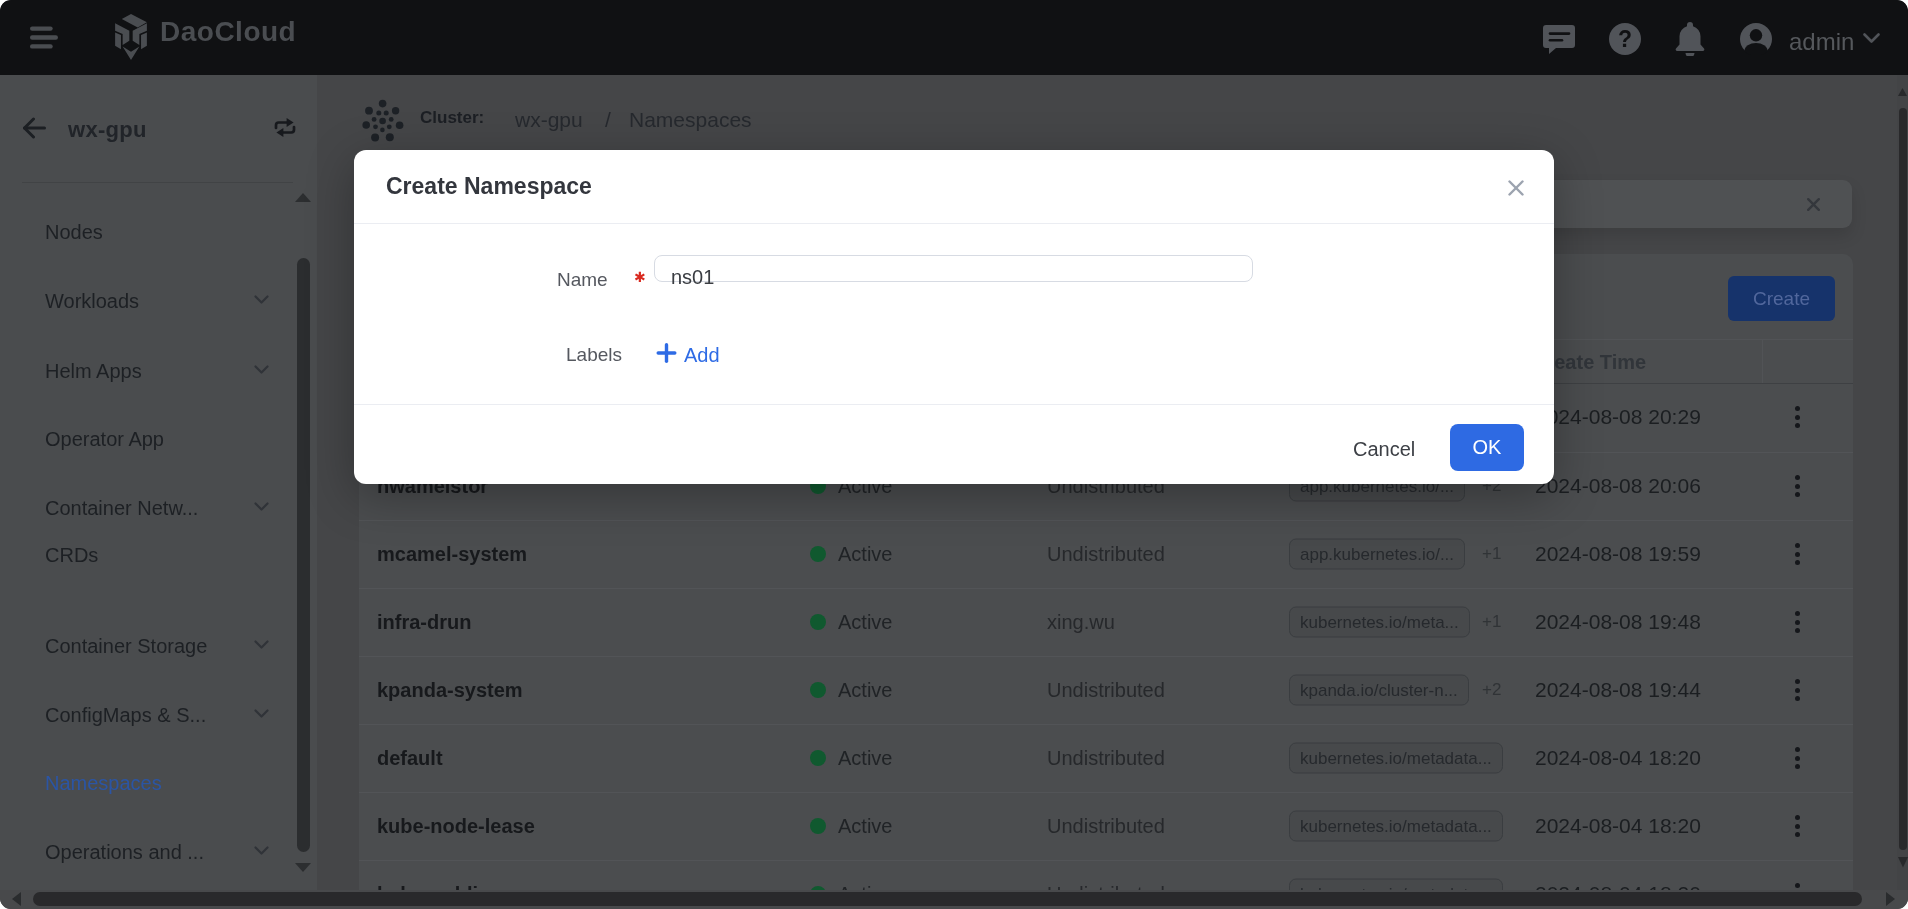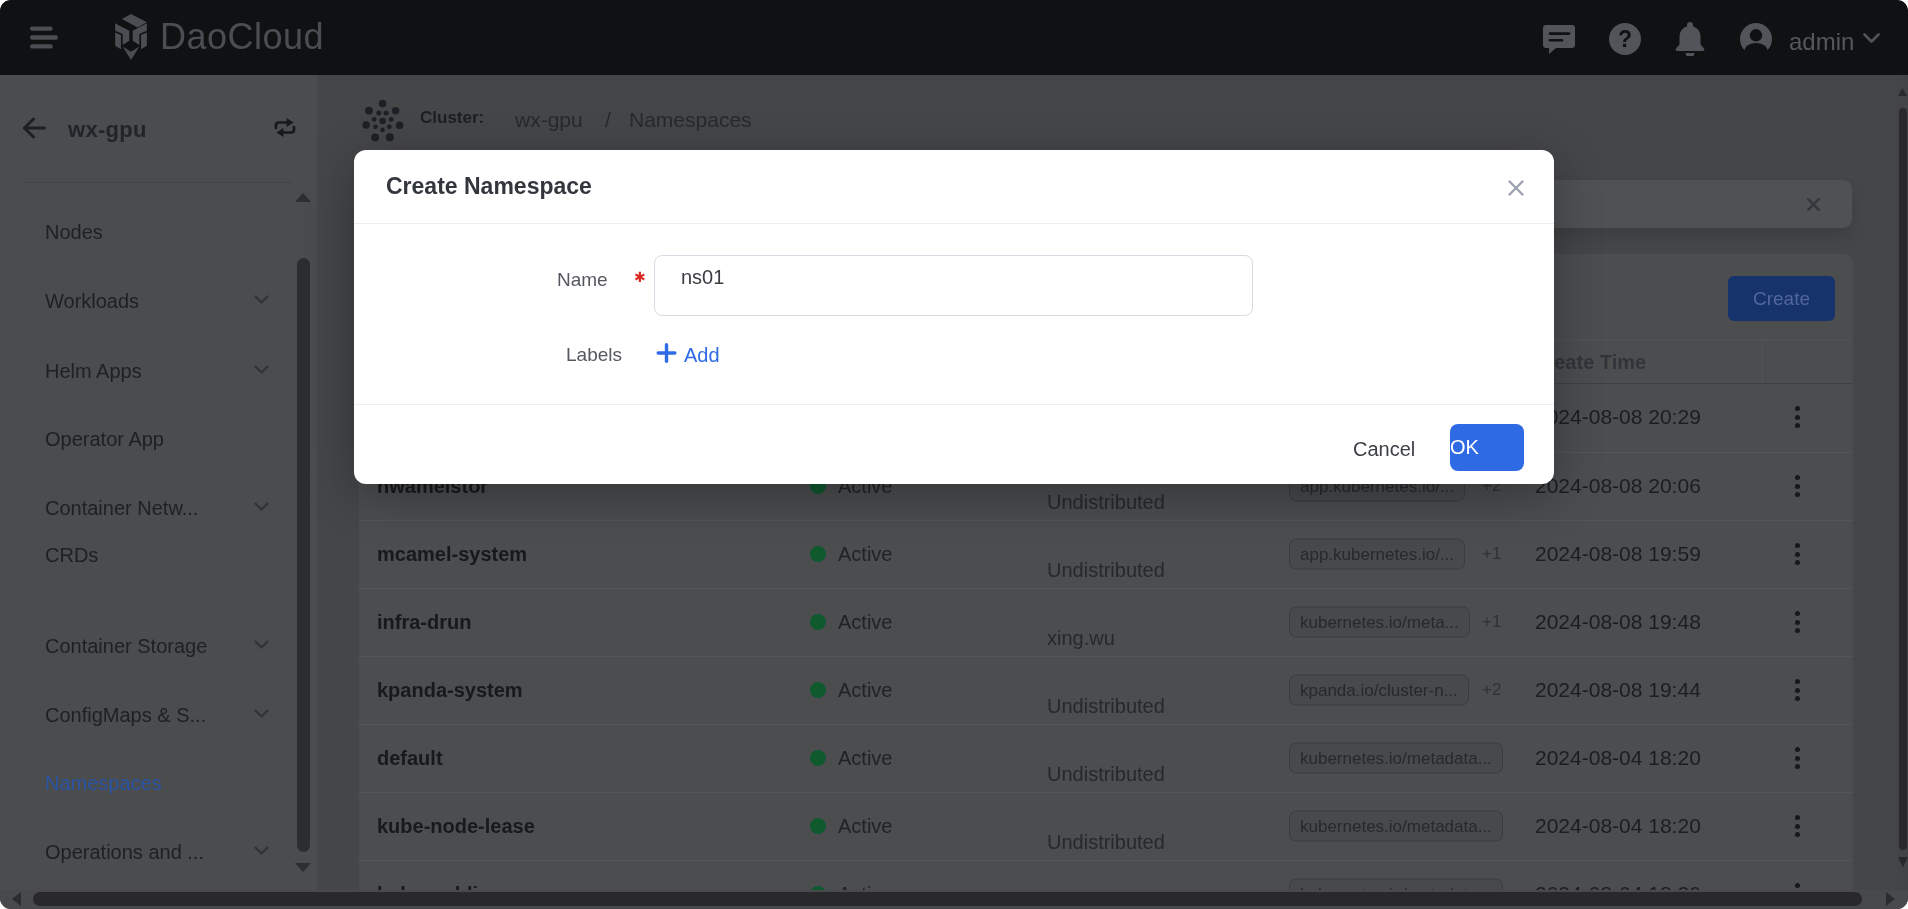--- a/index.html
+++ b/index.html
@@ -13,21 +13,21 @@
 #sidebar { position:absolute; left:0; top:75px; width:317px; height:815px; background:#4a4c4e; }
 .menuitem { position:absolute; left:45px; font-size:20px; color:#1d2024; }
 .chev { position:absolute; left:254px; width:15px; height:9px; }
 
 #card { position:absolute; left:359px; top:254px; width:1494px; height:636px;
   background:#4b4d4f; border-radius:10px 10px 0 0; overflow:hidden; }
 .row { position:absolute; left:0; width:1494px; height:68px; }
 .nm { position:absolute; left:18px; font-size:20px; font-weight:bold; color:#17191c; top:50%; transform:translateY(-50%); }
 .dot { position:absolute; left:451px; top:50%; margin-top:-8px; width:16px; height:16px; border-radius:50%; background:#10592f; }
 .act { position:absolute; left:479px; font-size:20px; color:#202326; top:50%; transform:translateY(-50%); }
-.dist { position:absolute; left:688px; font-size:20px; color:#26282b; top:50%; transform:translateY(-50%);margin-top:16px; }
+.dist { position:absolute; left:688px; font-size:20px; color:#26282b; top:50%; transform:translateY(-50%); }
 .chip { position:absolute; left:930px; top:50%; transform:translateY(-50%); height:31px; line-height:29px;
   border:1px solid #3a3d40; background:#47494b; border-radius:7px; padding:0 10px; font-size:17px; color:#26292d; }
 .plusn { position:absolute; left:1123px; font-size:17px; color:#303336; top:50%; transform:translateY(-50%); }
 .time { position:absolute; left:1176px; font-size:21px; color:#1b1e21; top:50%; transform:translateY(-50%); }
 .dots3 { position:absolute; left:1436px; top:50%; margin-top:-11px; width:5px; height:22px; }
 .dots3 span { position:absolute; left:0; width:5px; height:5px; border-radius:50%; background:#15171b; }
 .sep { position:absolute; left:0; width:1494px; height:1px; background:#525457; }
 
 #modal { position:absolute; left:354px; top:150px; width:1200px; height:334px; background:#ffffff;
   border-radius:12px; box-shadow:0 12px 48px rgba(0,0,0,0.30); }
@@ -56,21 +56,21 @@
         <polygon points="50,0 12,20 34,32 72,12" transform="translate(0,0)" opacity="0"></polygon>
         <polygon points="12,22 46,40 46,64 30,74 30,48 12,40"></polygon>
         <polygon points="88,22 54,40 54,64 70,74 70,48 88,40"></polygon>
         <polygon points="12,44 30,52 30,78 50,90 70,78 70,52 88,44 88,66 50,88 12,66" opacity="0"></polygon>
         <polygon points="12,44 26,50 26,84 12,76"></polygon>
         <polygon points="88,44 74,50 74,84 88,76"></polygon>
         <polygon points="32,80 50,110 68,80 50,90" opacity="0"></polygon>
         <polygon points="30,78 50,110 70,78 50,90"></polygon>
       </g>
     </svg>
-    <span class="abs" style="left:160px;top:16px;font-size:36px;font-weight:normal;color:#4a4d51;letter-spacing:0.5px">DaoCloud</span>
+    <span class="abs" style="left:160px;top:16px;font-size:28px;font-weight:bold;color:#4a4d51;letter-spacing:0.5px">DaoCloud</span>
 
     <svg class="abs" style="left:1543px;top:25px" width="33" height="29" viewBox="0 0 33 29">
       <path fill="#515459" d="M3 0 h26 a3 3 0 0 1 3 3 v17 a3 3 0 0 1 -3 3 H13 l-7 6 v-6 H3 a3 3 0 0 1 -3 -3 V3 a3 3 0 0 1 3 -3 z"></path>
       <g stroke="#101113" stroke-width="2.6" stroke-linecap="round">
         <line x1="7" y1="8.6" x2="26" y2="8.6"></line>
         <line x1="7" y1="15.2" x2="19" y2="15.2"></line>
       </g>
     </svg>
 
     <svg class="abs" style="left:1609px;top:23px" width="32" height="32" viewBox="0 0 32 32">
@@ -326,26 +326,26 @@
     <span class="abs" style="left:32px;top:23px;font-size:23px;font-weight:bold;color:#33363d">Create Namespace</span>
     <svg class="abs" style="left:1154px;top:30px" width="16" height="16" viewBox="0 0 16 16">
       <g stroke="#9ca3af" stroke-width="2.4" stroke-linecap="round">
         <line x1="1.5" y1="1.5" x2="14.5" y2="14.5"></line>
           <line x1="14.5" y1="1.5" x2="1.5" y2="14.5"></line>
       </g>
     </svg>
     <div class="abs" style="left:0;top:73px;width:1200px;height:1px;background:#ebedf2"></div>
     <span class="abs" style="left:203px;top:119px;font-size:19px;color:#55585f">Name</span>
     <span class="abs" style="left:280px;top:119px;font-size:14px;color:#d92a20">✱</span>
-    <div class="abs" style="left:300px;top:105px;width:599px;height:61px;border:1px solid #d7dbe3;border-radius:8px;line-height:43px;padding-left:26px;font-size:20px;color:#3a3d42">ns01</div>
+    <div class="abs" style="left:300px;top:105px;width:599px;height:27px;border:1px solid #d7dbe3;border-radius:8px;line-height:43px;padding-left:16px;font-size:20px;color:#3a3d42">ns01</div>
     <span class="abs" style="left:212px;top:194px;font-size:19px;color:#55585f">Labels</span>
     <svg class="abs" style="left:302px;top:193px" width="21" height="20" viewBox="0 0 21 20">
       <g stroke="#2e6be5" stroke-width="3.4" stroke-linecap="round">
         <line x1="10.5" y1="1.7" x2="10.5" y2="18.3"></line>
           <line x1="2.2" y1="10" x2="18.8" y2="10"></line>
       </g>
     </svg>
     <span class="abs" style="left:330px;top:194px;font-size:20px;color:#2e6be5">Add</span>
     <div class="abs" style="left:0;top:254px;width:1200px;height:1px;background:#ebedf2"></div>
     <span class="abs" style="left:999px;top:288px;font-size:20px;color:#3d4046">Cancel</span>
-    <div class="abs" style="left:1096px;top:274px;width:74px;height:47px;background:#2e6ae3;border-radius:8px;line-height:47px;font-size:20px;color:#ffffff">OK</div>
+    <div class="abs" style="left:1096px;top:274px;width:74px;height:47px;background:#2e6ae3;border-radius:8px;line-height:47px;text-align:center;font-size:20px;color:#ffffff">OK</div>
   </div>
 </div>
 
 </body></html>

